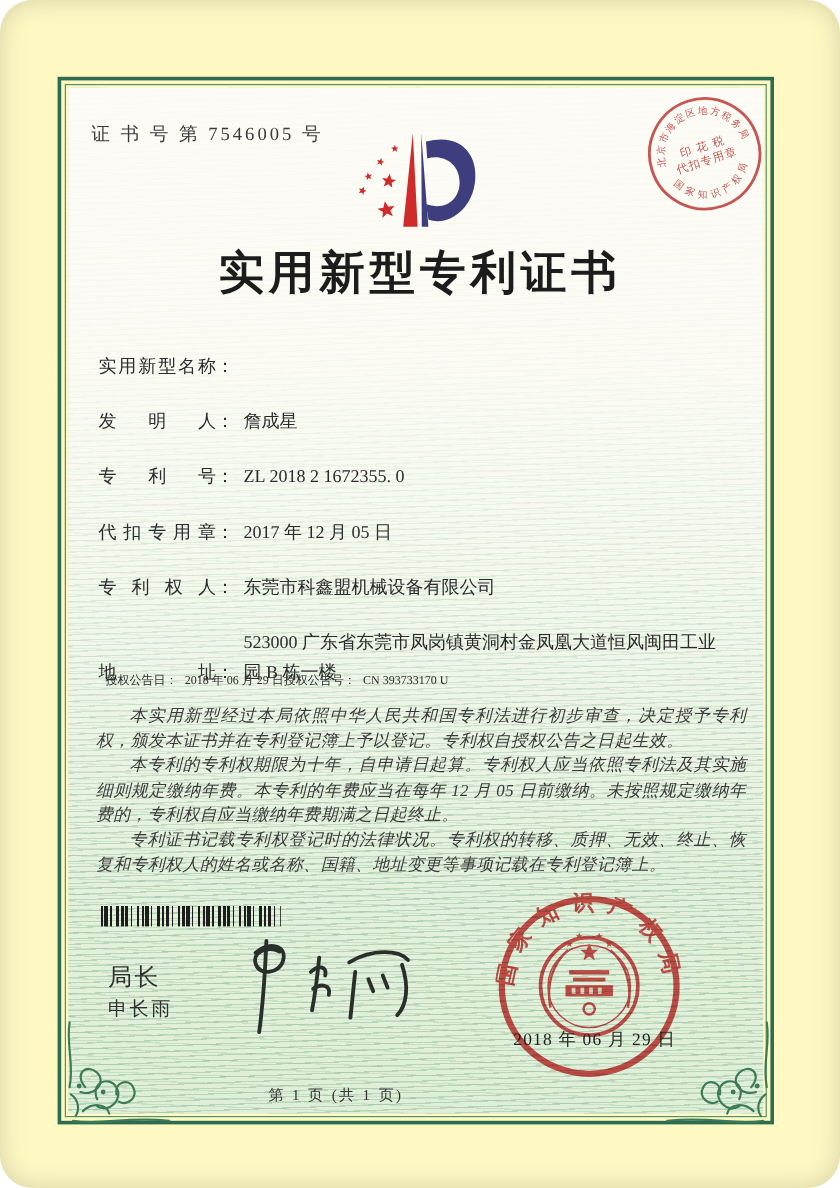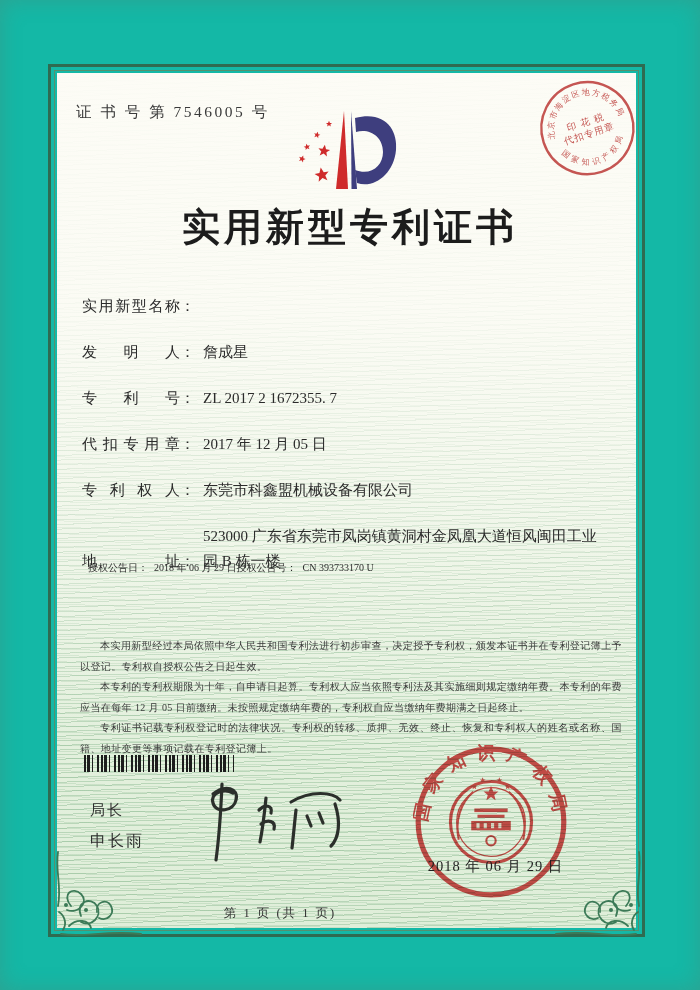--- a/index.html
+++ b/index.html
@@ -1,21 +1,22 @@
 <!DOCTYPE html>
 <html style="--c-frame: #2f6b51; --c-seal_red: #d54242; --c-stamp_red: #c24543; --c-logo_red: #cf2b2b; --c-logo_navy: #3e3e7e;"><head>
 <meta charset="utf-8">
 <style>
   html,body{margin:0;padding:0;}
   .page{
     position:relative;width:700px;height:990px;overflow:hidden;
-    background:#14b8a6;
+    background:#fef9c3;
     box-shadow:inset 0 0 22px rgba(110,105,90,.28);
     font-family:"Liberation Serif","DejaVu Serif",serif;
     color:#2b2b2b;
+    border-radius:27px;
   }
   
   .frame{
     position:absolute;left:48px;top:64px;width:597px;height:873px;
     border:3px solid var(--c-frame,#2f6b51);
     box-sizing:border-box;
   }
   .frame-inner-line{
     position:absolute;inset:3px;border:1.5px solid #578f6e;
   }
@@ -44,33 +45,33 @@
   .fcolon{flex:0 0 auto;margin-right:8px;}
   .fvalue{flex:1 1 auto;max-width:400px;}
   .grant-row{
     position:absolute;left:88px;top:556px;width:540px;
     display:flex;justify-content:flex-start;font-size:10px;line-height:24px;
   }
   .grant-part{display:flex;}
   .grant-part .fcolon{margin-right:6px;}
   
   .body-text{position:absolute;left:80px;top:588px;width:542px;
-    font-size:10px;line-height:20.6px;color:#3a3a3a;
-    text-align:justify;letter-spacing:.4px;margin-top:48px;}
+    font-size:14px;line-height:20.6px;color:#3a3a3a;
+    font-style:italic;text-align:justify;letter-spacing:.4px;}
   .body-text p{margin:0;text-indent:2em;}
   
   .barcode{
     position:absolute;left:84px;top:755px;width:150px;height:17px;
     background:repeating-linear-gradient(90deg,
       #1d1d1d 0 2px,transparent 2px 3px,
       #1d1d1d 3px 6px,transparent 6px 8px,
       #1d1d1d 8px 9px,transparent 9px 13px,
       #1d1d1d 13px 15px,transparent 15px 17px);
   }
-  .signer-title{position:absolute;left:90px;top:801px;font-size:15px;letter-spacing:2px;color:#2e2e2e;}
+  .signer-title{position:absolute;left:90px;top:801px;font-size:20px;letter-spacing:2px;color:#2e2e2e;}
   .signer-name{position:absolute;left:90px;top:831px;font-size:16px;letter-spacing:2px;color:#2e2e2e;}
   .signature{position:absolute;left:183px;top:780px;}
   .seal{position:absolute;left:413px;top:744px;mix-blend-mode:multiply;opacity:.93;}
   .seal-date{
     position:absolute;left:423px;top:857px;width:145px;text-align:center;
     font-size:14.5px;color:#1f1f1f;letter-spacing:1px;font-style:normal;z-index:5;
   }
   .footer{
     position:absolute;left:0;top:905px;width:560px;text-align:center;
     font-size:12.5px;letter-spacing:2px;color:#333;
@@ -120,21 +121,21 @@
         <span class="fcolon">：</span>
     </div>
     <div class="frow">
       <span class="flabel">发明人</span>
         <span class="fcolon">：</span>
       <span class="fvalue">詹成星</span>
     </div>
     <div class="frow">
       <span class="flabel">专利号</span>
         <span class="fcolon">：</span>
-      <span class="fvalue">ZL 2017 2 1672355. 7</span>
+      <span class="fvalue">ZL 2018 2 1672355. 0</span>
     </div>
     <div class="frow">
       <span class="flabel">代扣专用章</span>
         <span class="fcolon">：</span>
       <span class="fvalue">2017 年 12 月 05 日</span>
     </div>
     <div class="frow">
       <span class="flabel">专利权人</span>
         <span class="fcolon">：</span>
       <span class="fvalue">东莞市科鑫盟机械设备有限公司</span>

